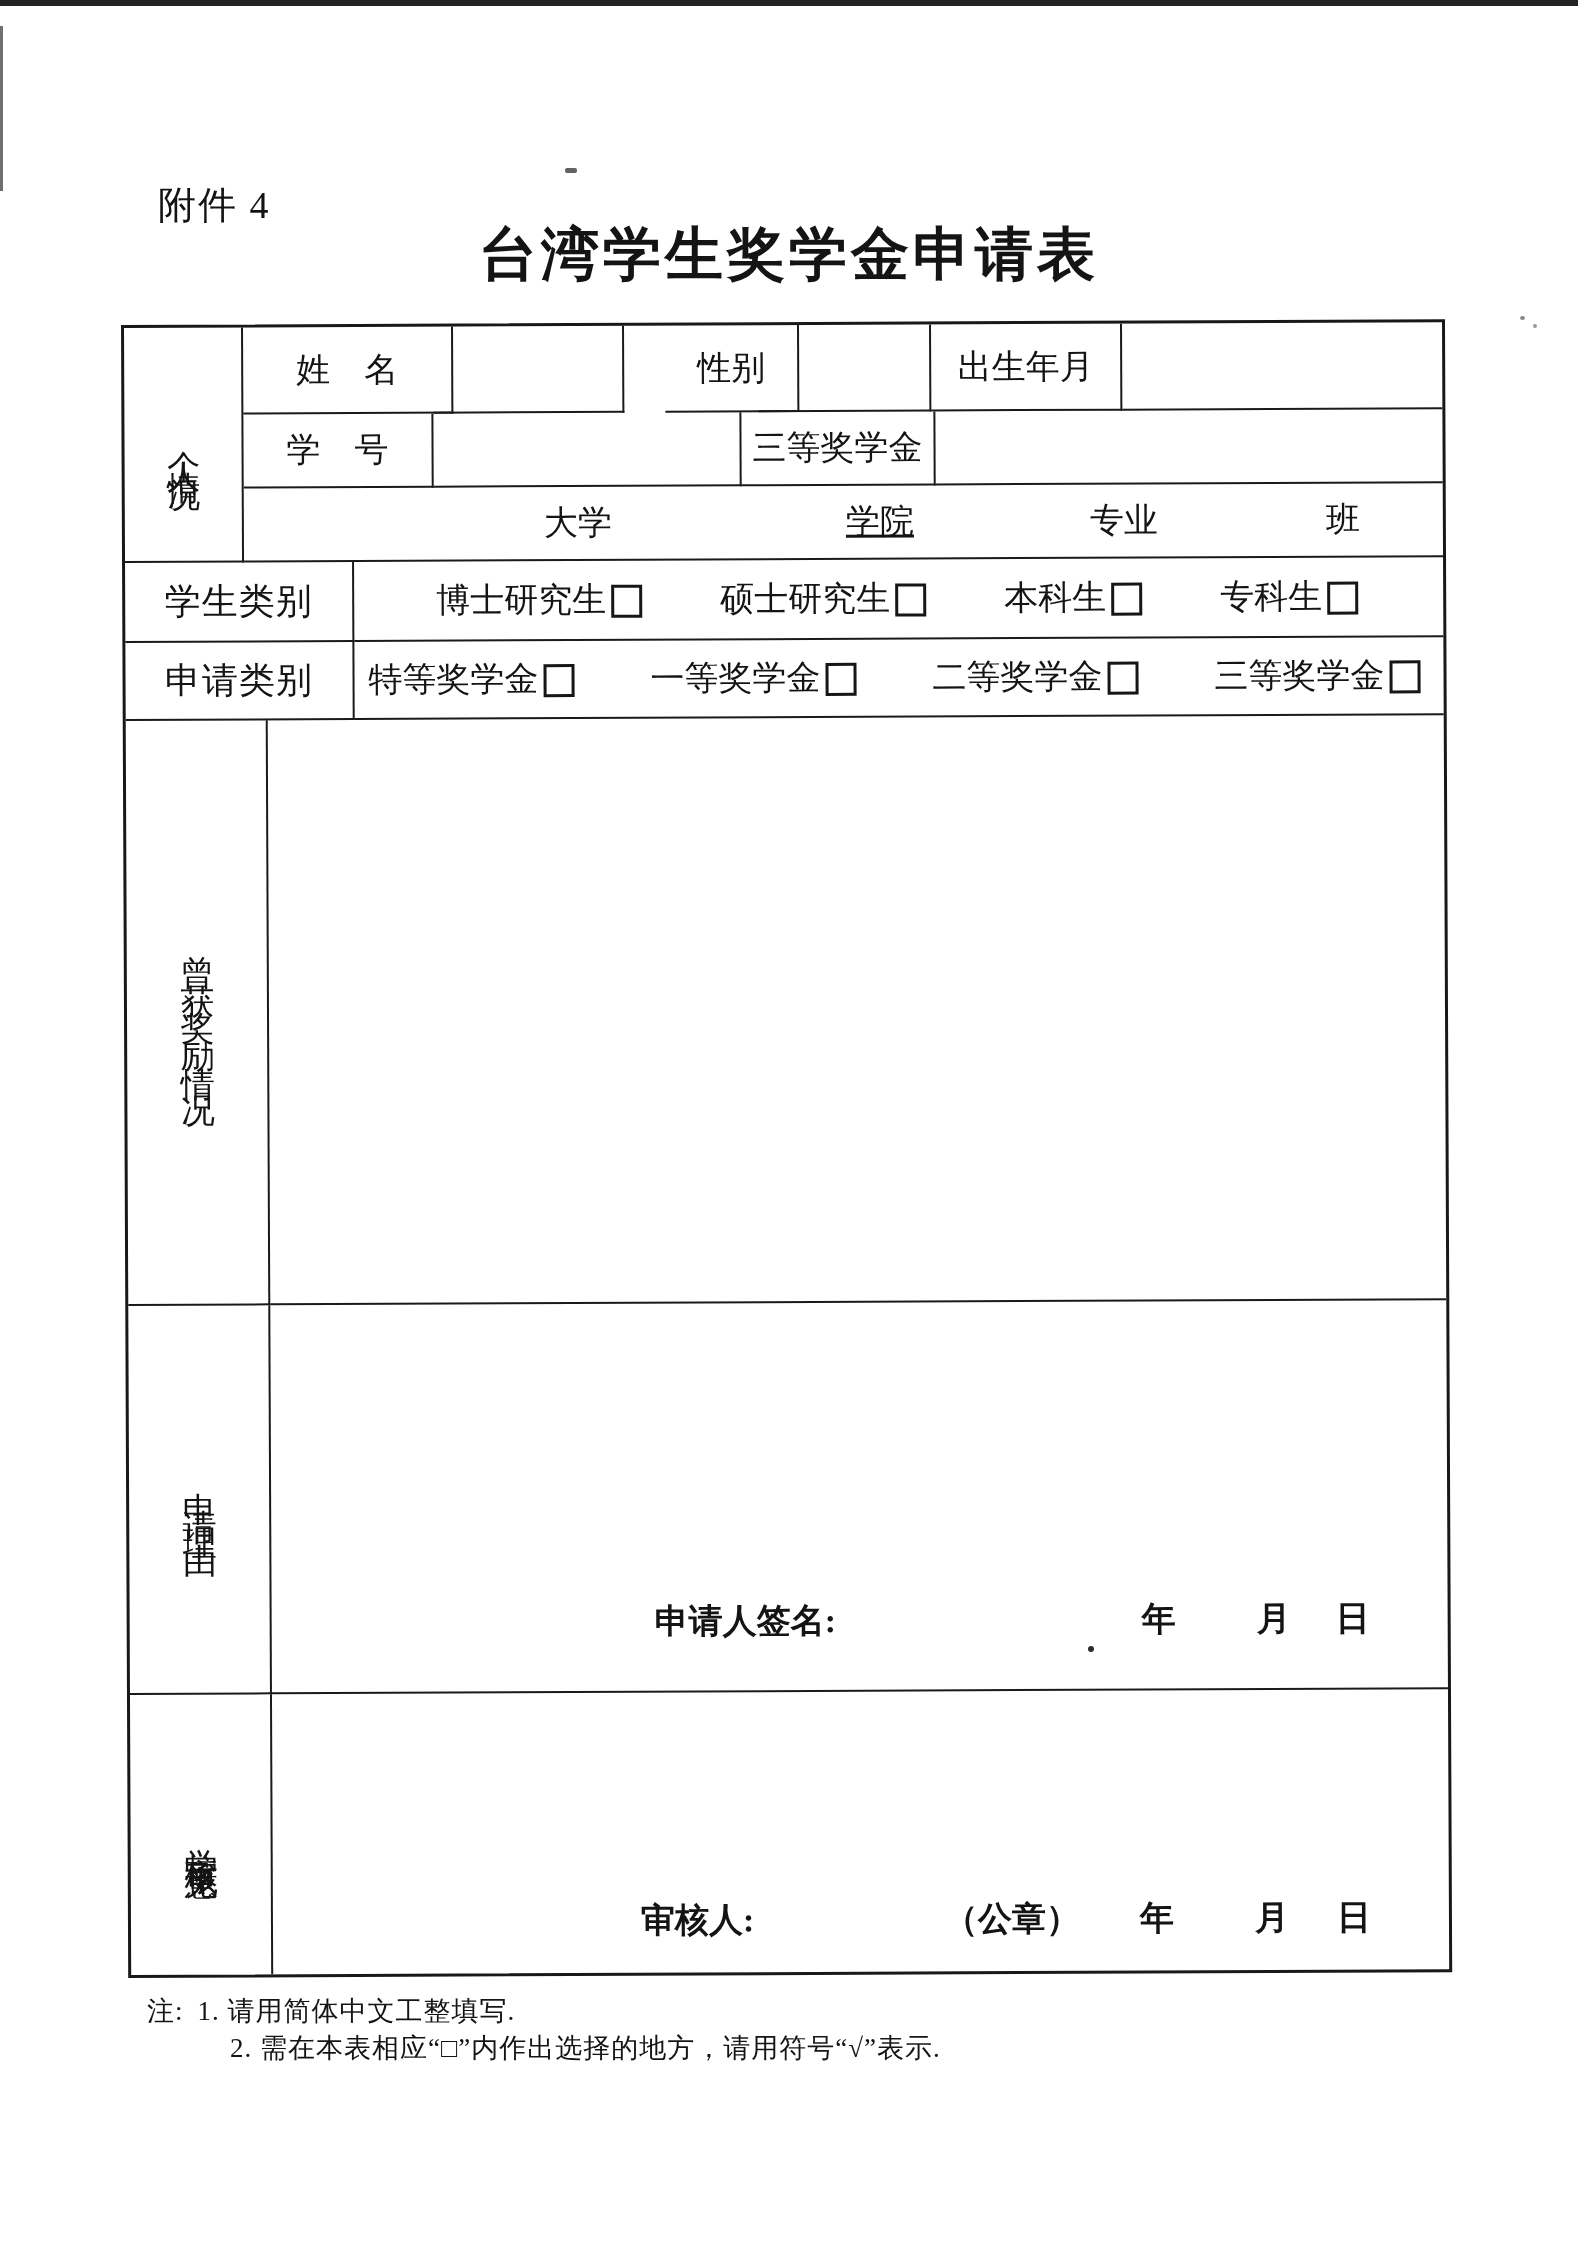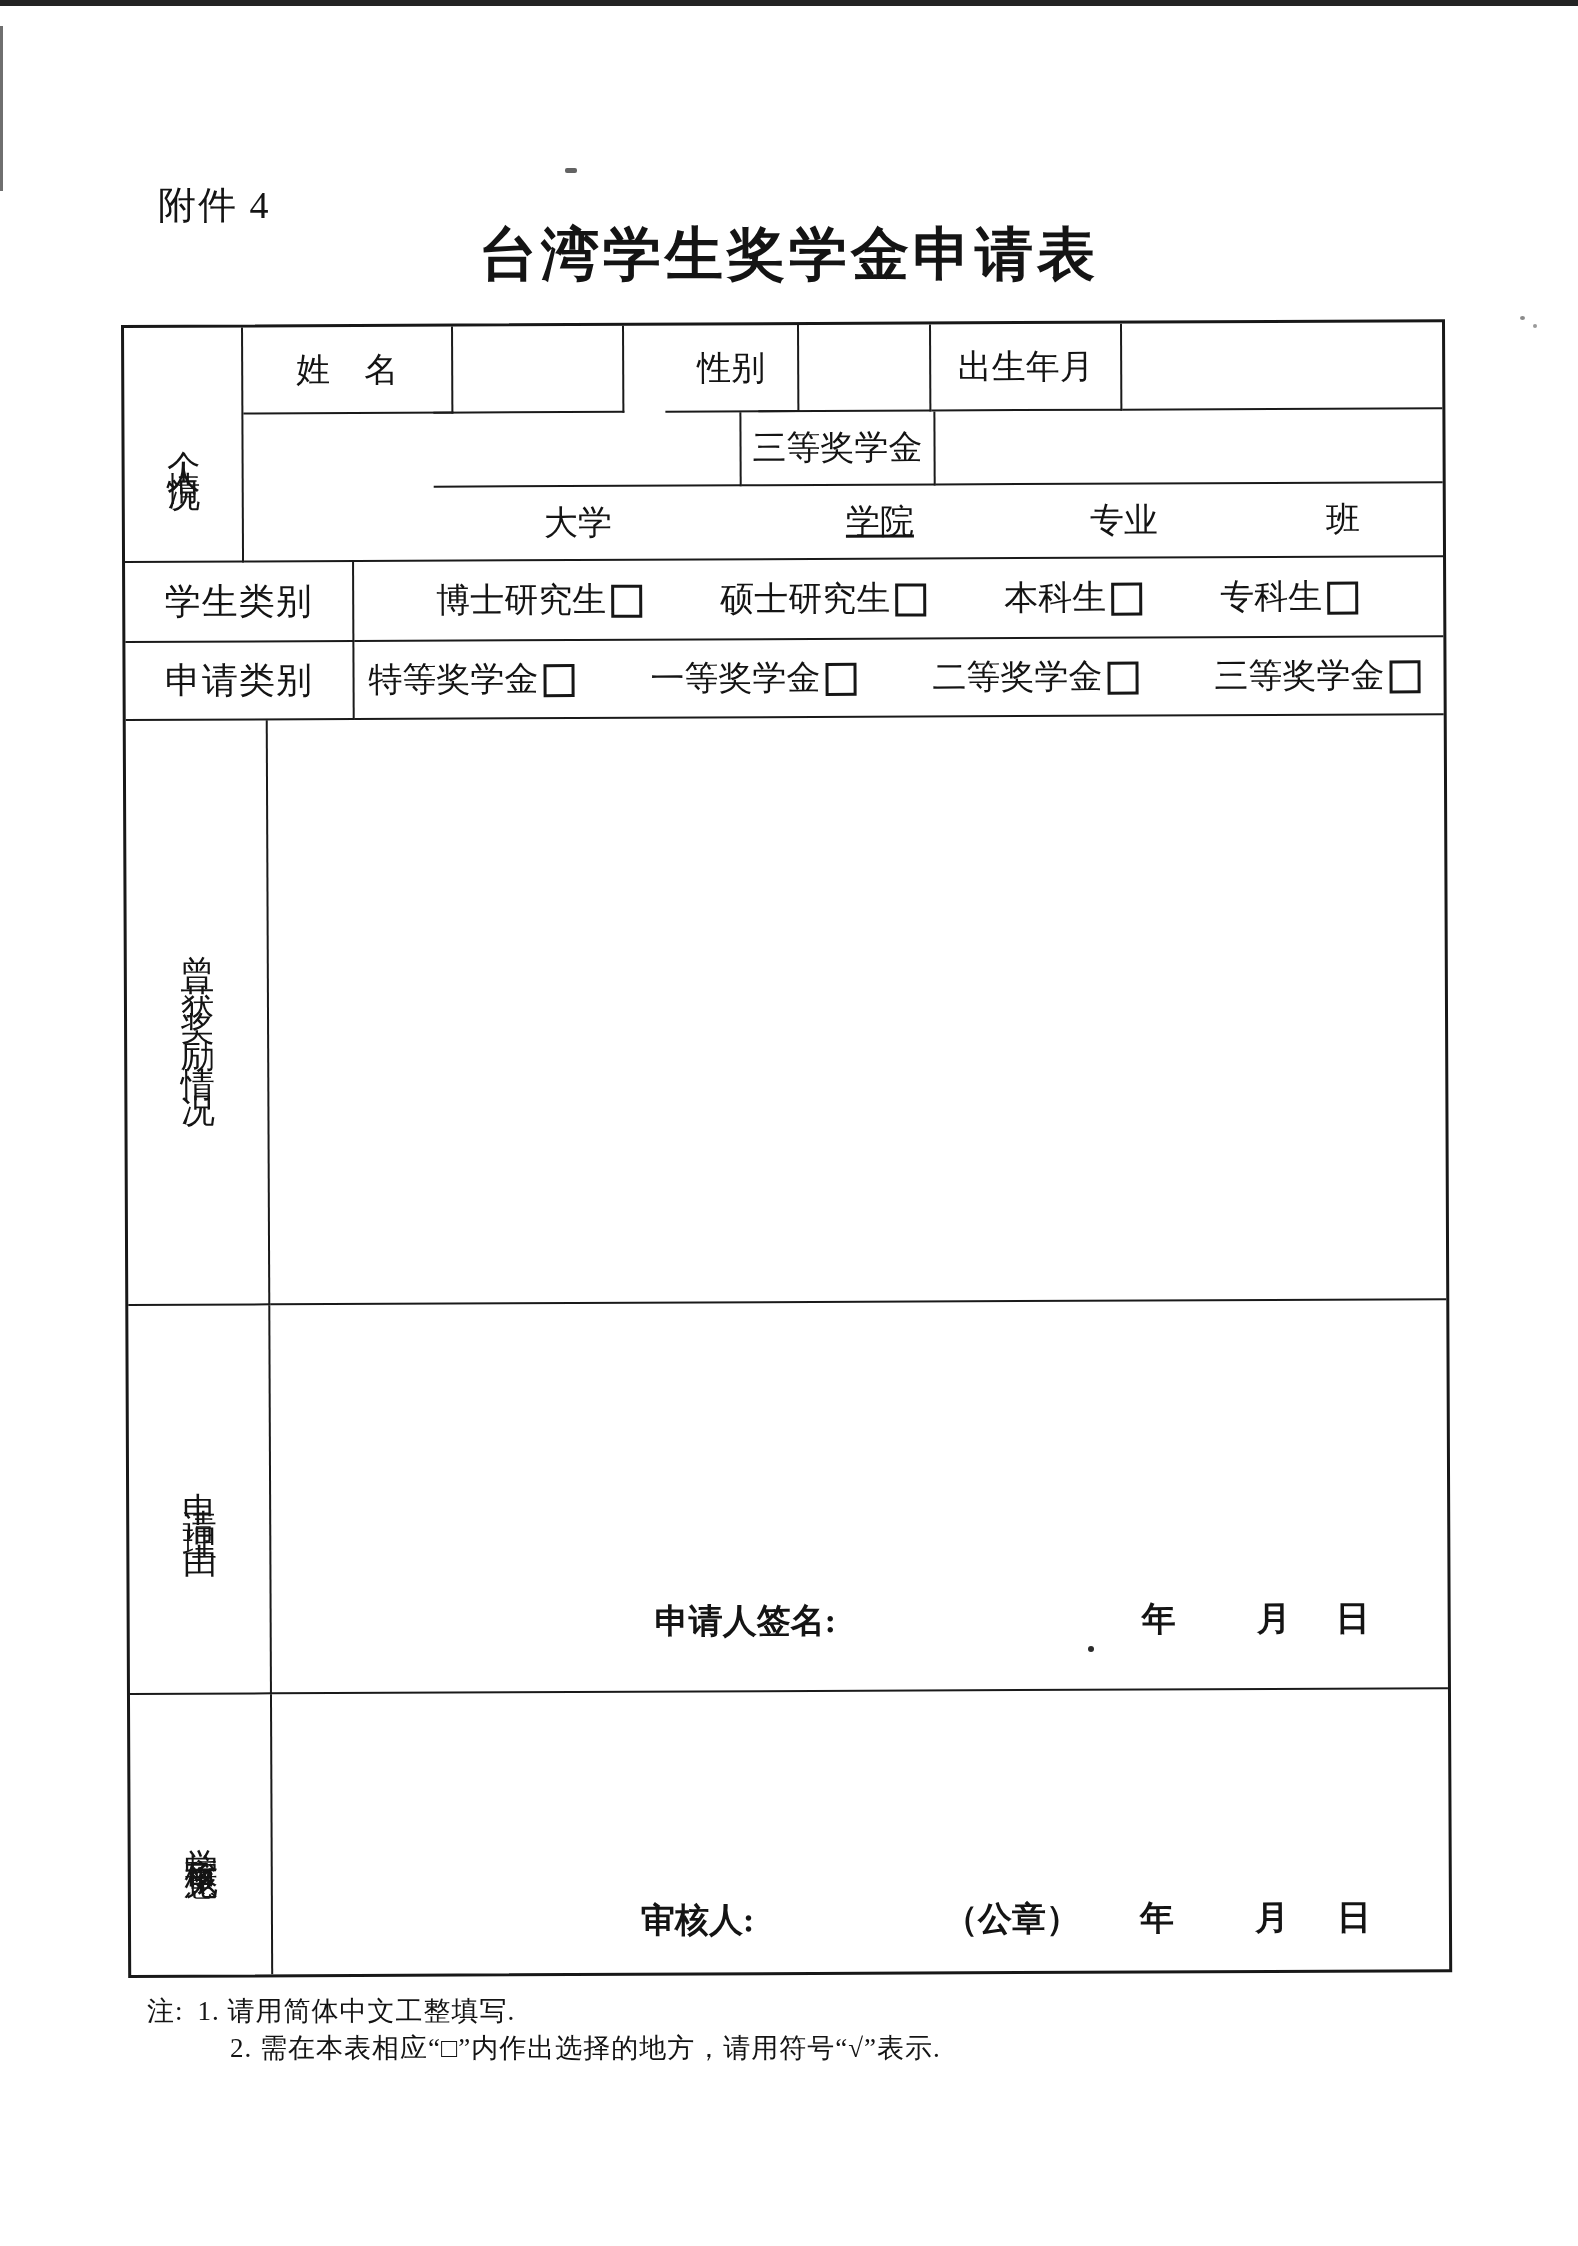--- a/index.html
+++ b/index.html
@@ -88,20 +88,21 @@
       <span class="vlabel v-personal">个人情况</span>
     </div>
 
     <div class="cell br bb lbl" style="left:119px;top:0;width:210px;height:87px;">姓　名</div>
     <div class="cell br bb value-cell" style="left:309px;top:0;width:191px;height:87px;"></div>
     <div class="cell br bb lbl" style="left:500px;top:0;width:134px;height:87px;margin-left:41px;">性别</div>
     <div class="cell br bb value-cell" style="left:634px;top:0;width:173px;height:87px;"></div>
     <div class="cell br bb lbl" style="left:807px;top:0;width:191px;height:87px;">出生年月</div>
     <div class="cell bb value-cell" style="left:998px;top:0;width:320px;height:87px;"></div>
 
+    <div class="cell br bb lbl" style="left:119px;top:87px;width:190px;height:74px;">学　号</div>
     <div class="cell br bb value-cell" style="left:309px;top:87px;width:308px;height:74px;"></div>
     <div class="cell br bb lbl" style="left:617px;top:87px;width:194px;height:74px;">三等奖学金</div>
     <div class="cell bb value-cell" style="left:811px;top:87px;width:507px;height:74px;"></div>
 
     <div class="cell bb" style="left:119px;top:161px;width:1199px;height:74px;">
       <span class="aff-span" style="left:300px;">大学</span>
       <span class="aff-span" style="left:602px;text-decoration:underline;">学院</span>
       <span class="aff-span" style="left:846px;">专业</span>
       <span class="aff-span" style="left:1082px;">班</span>
     </div>

